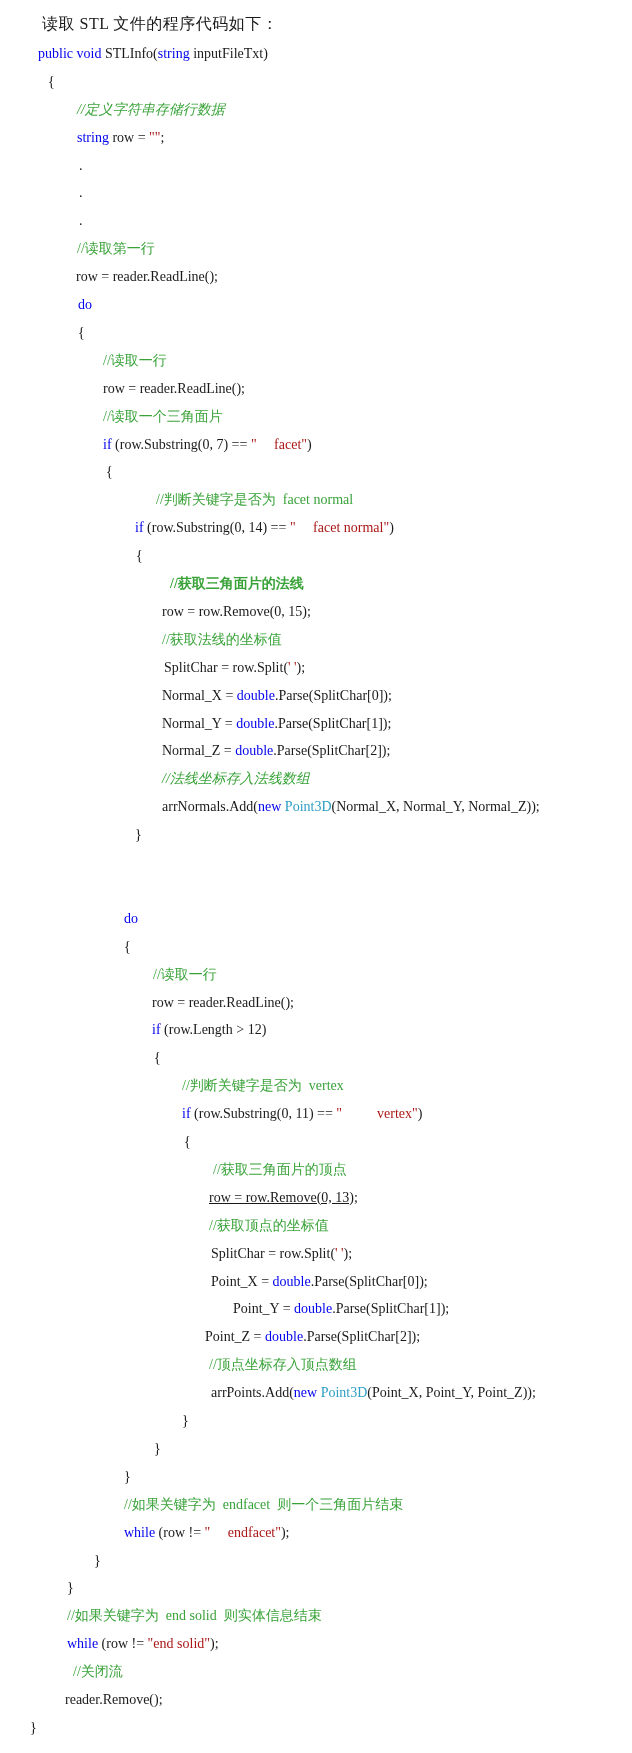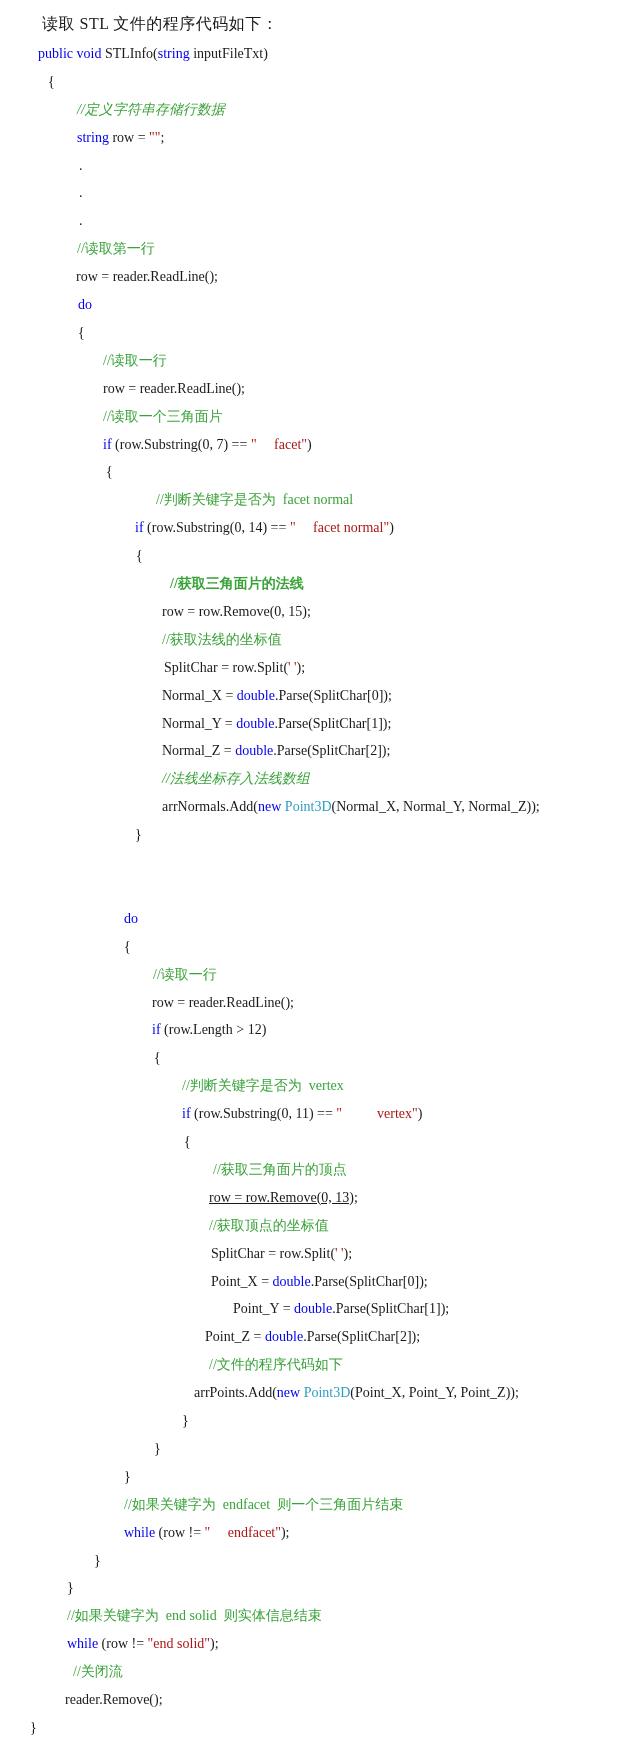--- a/index.html
+++ b/index.html
@@ -81,22 +81,22 @@
       <div class="code-line" style="left: 182px; top: 1076.2px;"><span class="seg-c">//判断关键字是否为  vertex</span></div>
       <div class="code-line" style="left: 182px; top: 1104.1px;"><span class="seg-k">if</span><span class="seg-p"> (row.Substring(0, 11) == </span><span class="seg-s">"          vertex"</span><span class="seg-p">)</span></div>
       <div class="code-line" style="left: 184px; top: 1132px;"><span class="seg-p">{</span></div>
       <div class="code-line" style="left: 213px; top: 1159.9px;"><span class="seg-c">//获取三角面片的顶点</span></div>
       <div class="code-line" style="left: 209px; top: 1187.8px; text-decoration: underline;"><span class="seg-p">row = row.Remove(0, 13);</span></div>
       <div class="code-line" style="left: 209px; top: 1215.7px;"><span class="seg-c">//获取顶点的坐标值</span></div>
       <div class="code-line" style="left: 211px; top: 1243.6px;"><span class="seg-p">SplitChar = row.Split(</span><span class="seg-s">' '</span><span class="seg-p">);</span></div>
       <div class="code-line" style="left: 211px; top: 1271.5px;"><span class="seg-p">Point_X = </span><span class="seg-k">double</span><span class="seg-p">.Parse(SplitChar[0]);</span></div>
       <div class="code-line" style="left: 211px; top: 1299.4px; margin-left: 22px;"><span class="seg-p">Point_Y = </span><span class="seg-k">double</span><span class="seg-p">.Parse(SplitChar[1]);</span></div>
       <div class="code-line" style="left: 205px; top: 1327.3px;"><span class="seg-p">Point_Z = </span><span class="seg-k">double</span><span class="seg-p">.Parse(SplitChar[2]);</span></div>
-      <div class="code-line" style="left: 209px; top: 1355.2px;"><span class="seg-c">//文件的程序代码如下</span></div>
-      <div class="code-line" style="left: 194px; top: 1383.1px; font-family: Liberation Serif, serif;"><span class="seg-p">arrPoints.Add(</span><span class="seg-k">new</span><span class="seg-p"> </span><span class="seg-t">Point3D</span><span class="seg-p">(Point_X, Point_Y, Point_Z));</span></div>
+      <div class="code-line" style="left: 209px; top: 1355.2px;"><span class="seg-c">//顶点坐标存入顶点数组</span></div>
+      <div class="code-line" style="left: 211px; top: 1383.1px; font-family: Liberation Serif, serif;"><span class="seg-p">arrPoints.Add(</span><span class="seg-k">new</span><span class="seg-p"> </span><span class="seg-t">Point3D</span><span class="seg-p">(Point_X, Point_Y, Point_Z));</span></div>
       <div class="code-line" style="left: 182px; top: 1411px;"><span class="seg-p">}</span></div>
       <div class="code-line" style="left: 154px; top: 1438.9px;"><span class="seg-p">}</span></div>
       <div class="code-line" style="left: 124px; top: 1466.8px;"><span class="seg-p">}</span></div>
       <div class="code-line" style="left: 124px; top: 1494.7px;"><span class="seg-c">//如果关键字为  endfacet  则一个三角面片结束</span></div>
       <div class="code-line" style="left: 124px; top: 1522.6px;"><span class="seg-k">while</span><span class="seg-p"> (row != </span><span class="seg-s">"     endfacet"</span><span class="seg-p">);</span></div>
       <div class="code-line" style="left: 94px; top: 1550.5px;"><span class="seg-p">}</span></div>
       <div class="code-line" style="left: 67px; top: 1578.4px;"><span class="seg-p">}</span></div>
       <div class="code-line" style="left: 67px; top: 1606.3px;"><span class="seg-c">//如果关键字为  end solid  则实体信息结束</span></div>
       <div class="code-line" style="left: 67px; top: 1634.2px;"><span class="seg-k">while</span><span class="seg-p"> (row != </span><span class="seg-s">"end solid"</span><span class="seg-p">);</span></div>
       <div class="code-line" style="left: 73px; top: 1662.1px;"><span class="seg-c">//关闭流</span></div>

